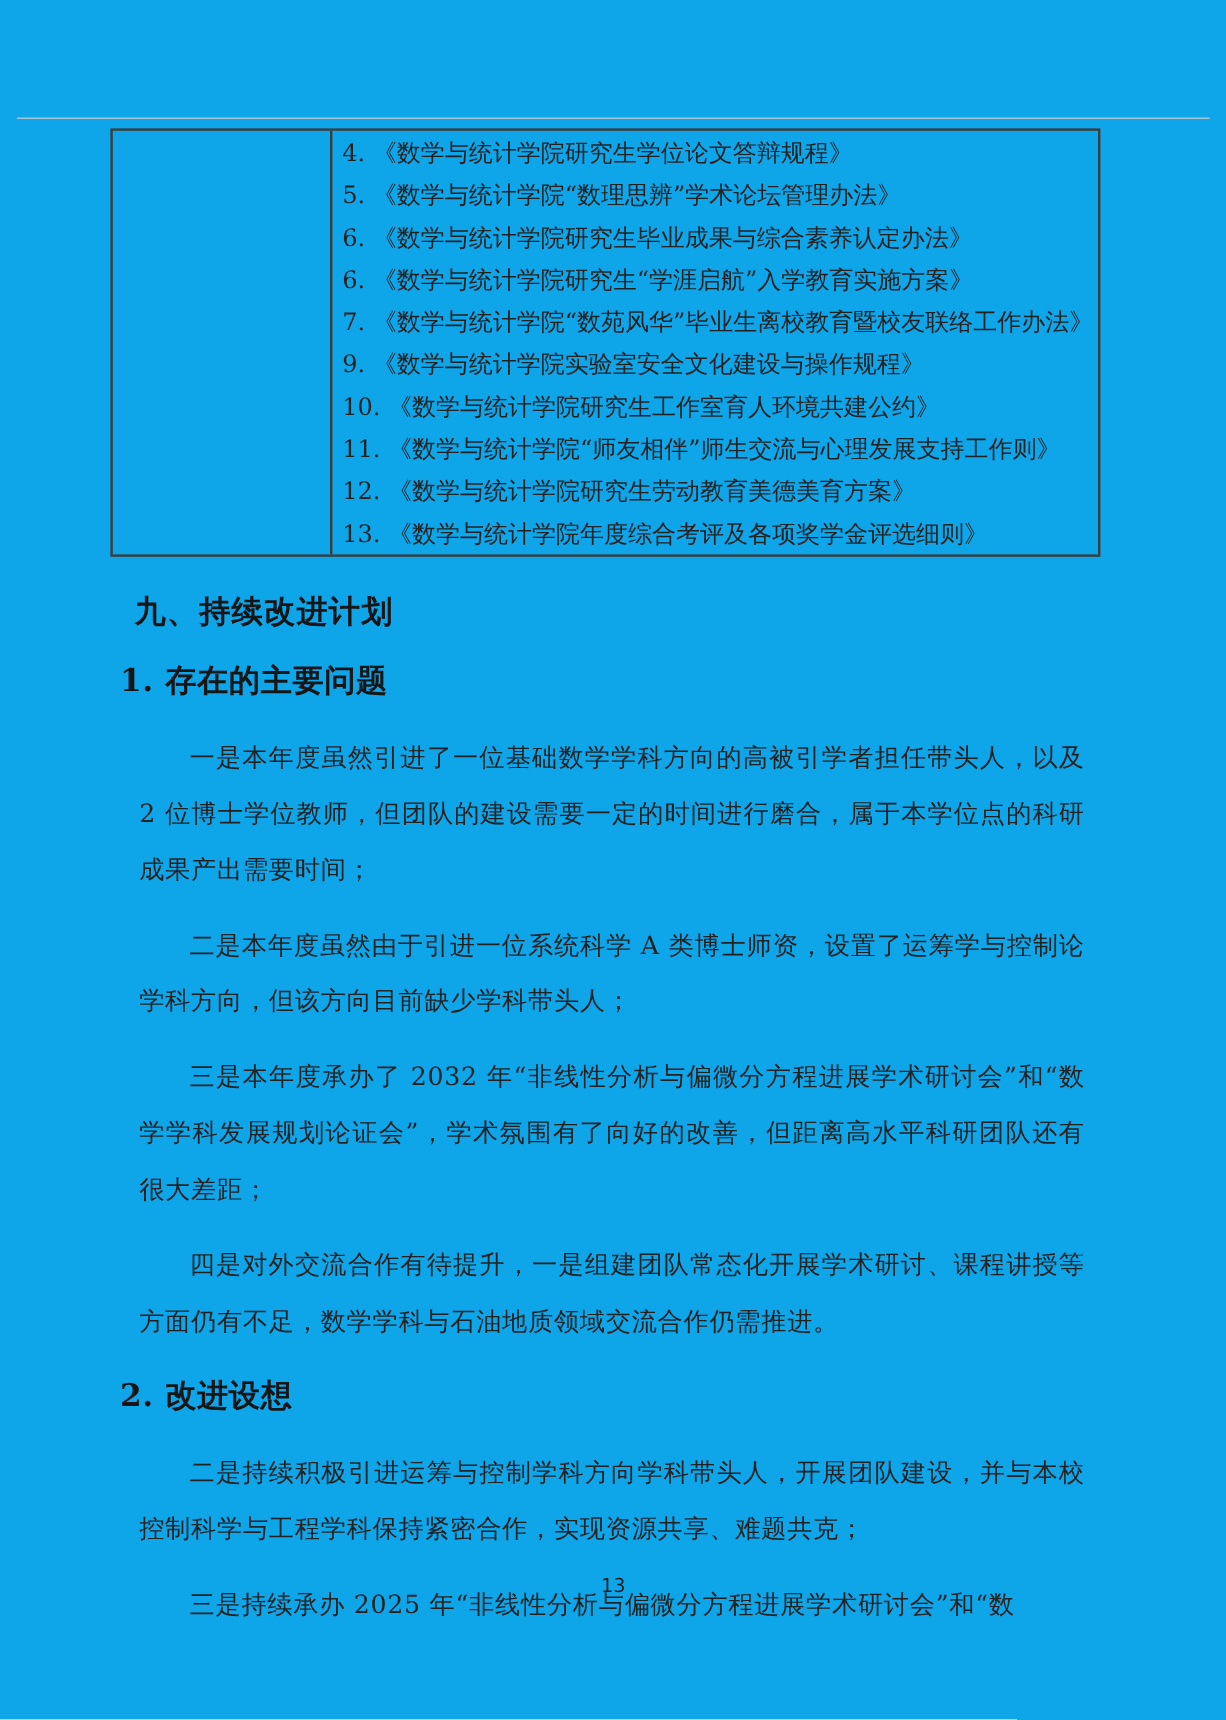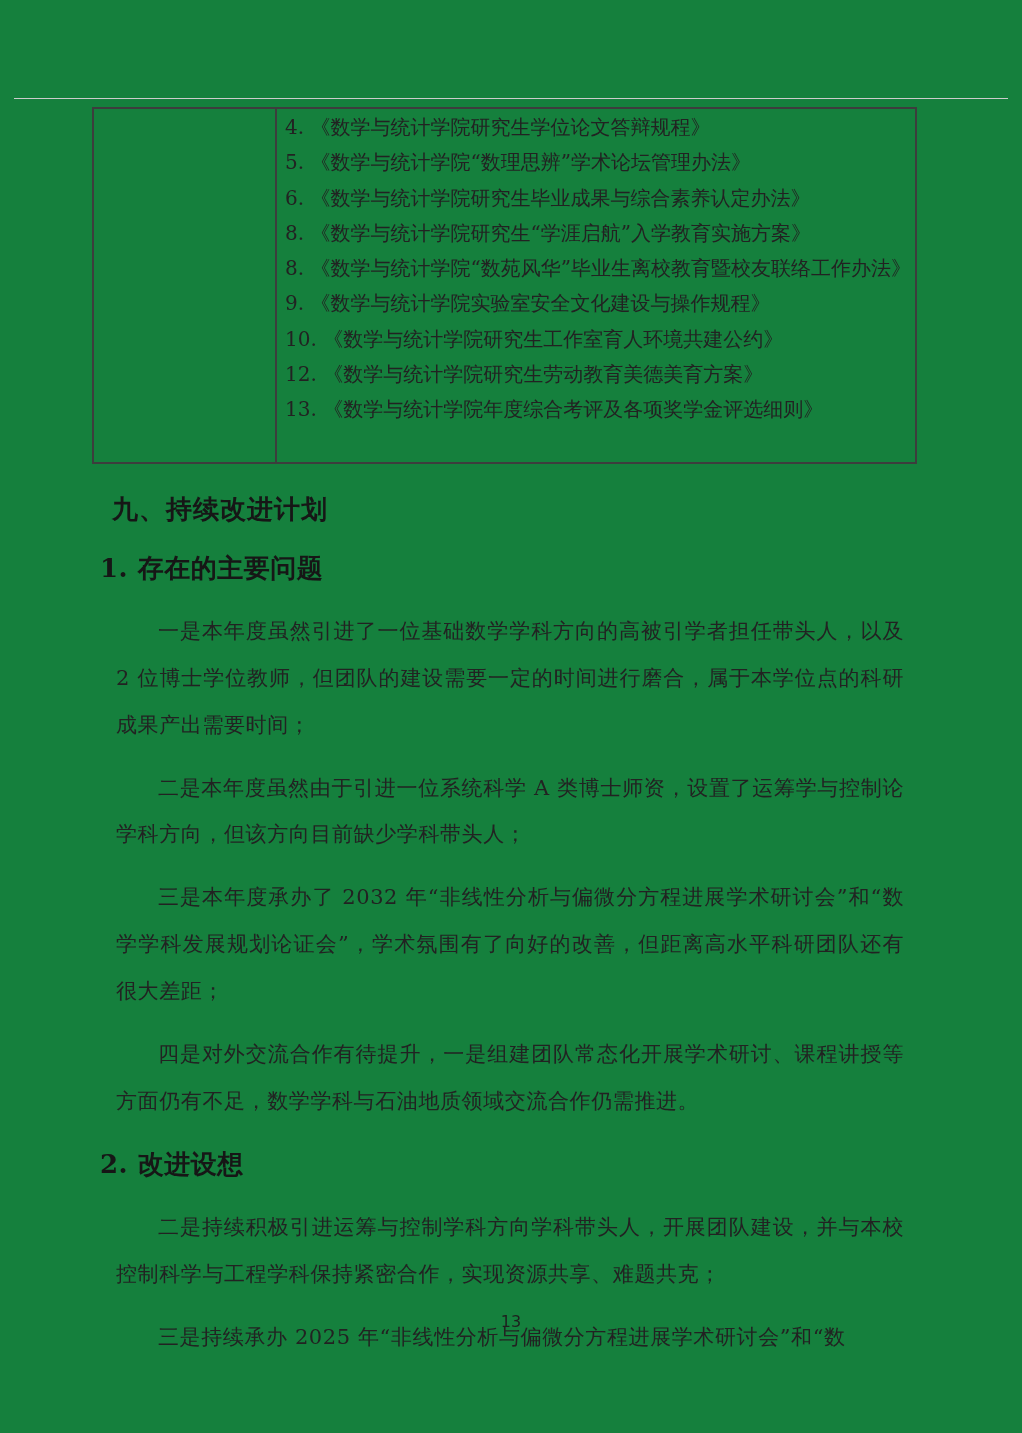--- a/index.html
+++ b/index.html
@@ -4,21 +4,21 @@
 <style>
   html, body {
     margin: 0;
     padding: 0;
     background: #ffffff;
   }
   .page {
     position: relative;
     width: 1022px;
     height: 1433px;
-    background: #15803d;
+    background: #0ea5e9;
     color: #1e1e1e;
     font-family: "DejaVu Serif", "Liberation Serif", serif;
     overflow: hidden;
   }
   .artifact-rule {
     position: absolute;
     left: 14px;
     top: 98px;
     width: 994px;
     height: 1px;
@@ -100,24 +100,25 @@
 <div class="page">
 
   <div class="artifact-rule"></div>
 
   <div class="doc-table">
     <div class="cell-left"></div>
     <div class="cell-right">
       <div class="policy-item">4. 《数学与统计学院研究生学位论文答辩规程》</div>
       <div class="policy-item">5. 《数学与统计学院“数理思辨”学术论坛管理办法》</div>
       <div class="policy-item">6. 《数学与统计学院研究生毕业成果与综合素养认定办法》</div>
-      <div class="policy-item">8. 《数学与统计学院研究生“学涯启航”入学教育实施方案》</div>
-      <div class="policy-item">8. 《数学与统计学院“数苑风华”毕业生离校教育暨校友联络工作办法》</div>
+      <div class="policy-item">6. 《数学与统计学院研究生“学涯启航”入学教育实施方案》</div>
+      <div class="policy-item">7. 《数学与统计学院“数苑风华”毕业生离校教育暨校友联络工作办法》</div>
       <div class="policy-item">9. 《数学与统计学院实验室安全文化建设与操作规程》</div>
       <div class="policy-item">10. 《数学与统计学院研究生工作室育人环境共建公约》</div>
+      <div class="policy-item">11. 《数学与统计学院“师友相伴”师生交流与心理发展支持工作则》</div>
       <div class="policy-item">12. 《数学与统计学院研究生劳动教育美德美育方案》</div>
       <div class="policy-item">13. 《数学与统计学院年度综合考评及各项奖学金评选细则》</div>
     </div>
   </div>
 
   <div class="content">
     <h1 class="sec-heading">九、持续改进计划</h1>
 
     <h2 class="sub-heading">1. 存在的主要问题</h2>
     <p class="body-para">一是本年度虽然引进了一位基础数学学科方向的高被引学者担任带头人，以及 2 位博士学位教师，但团队的建设需要一定的时间进行磨合，属于本学位点的科研成果产出需要时间；</p>

